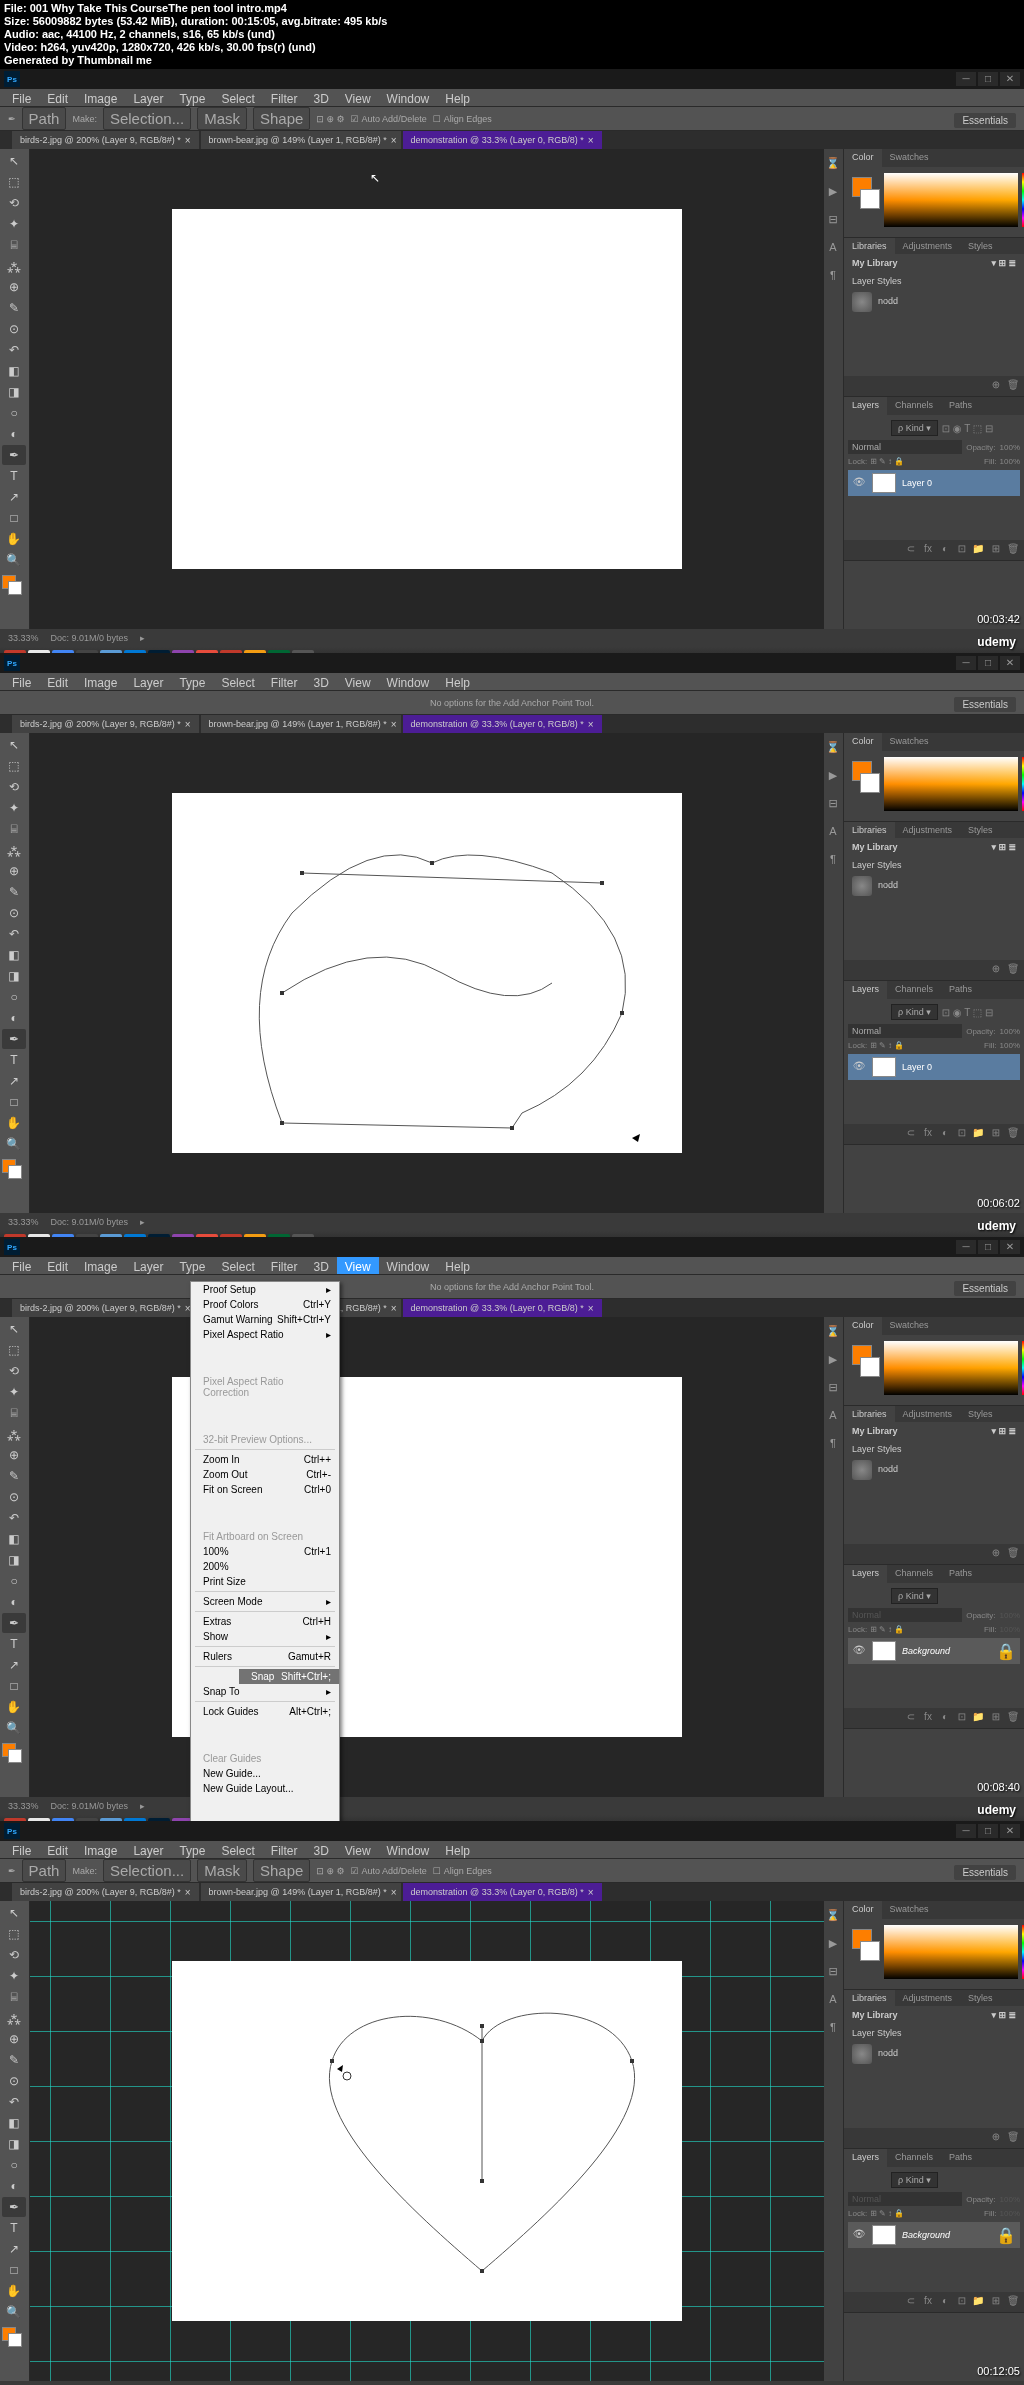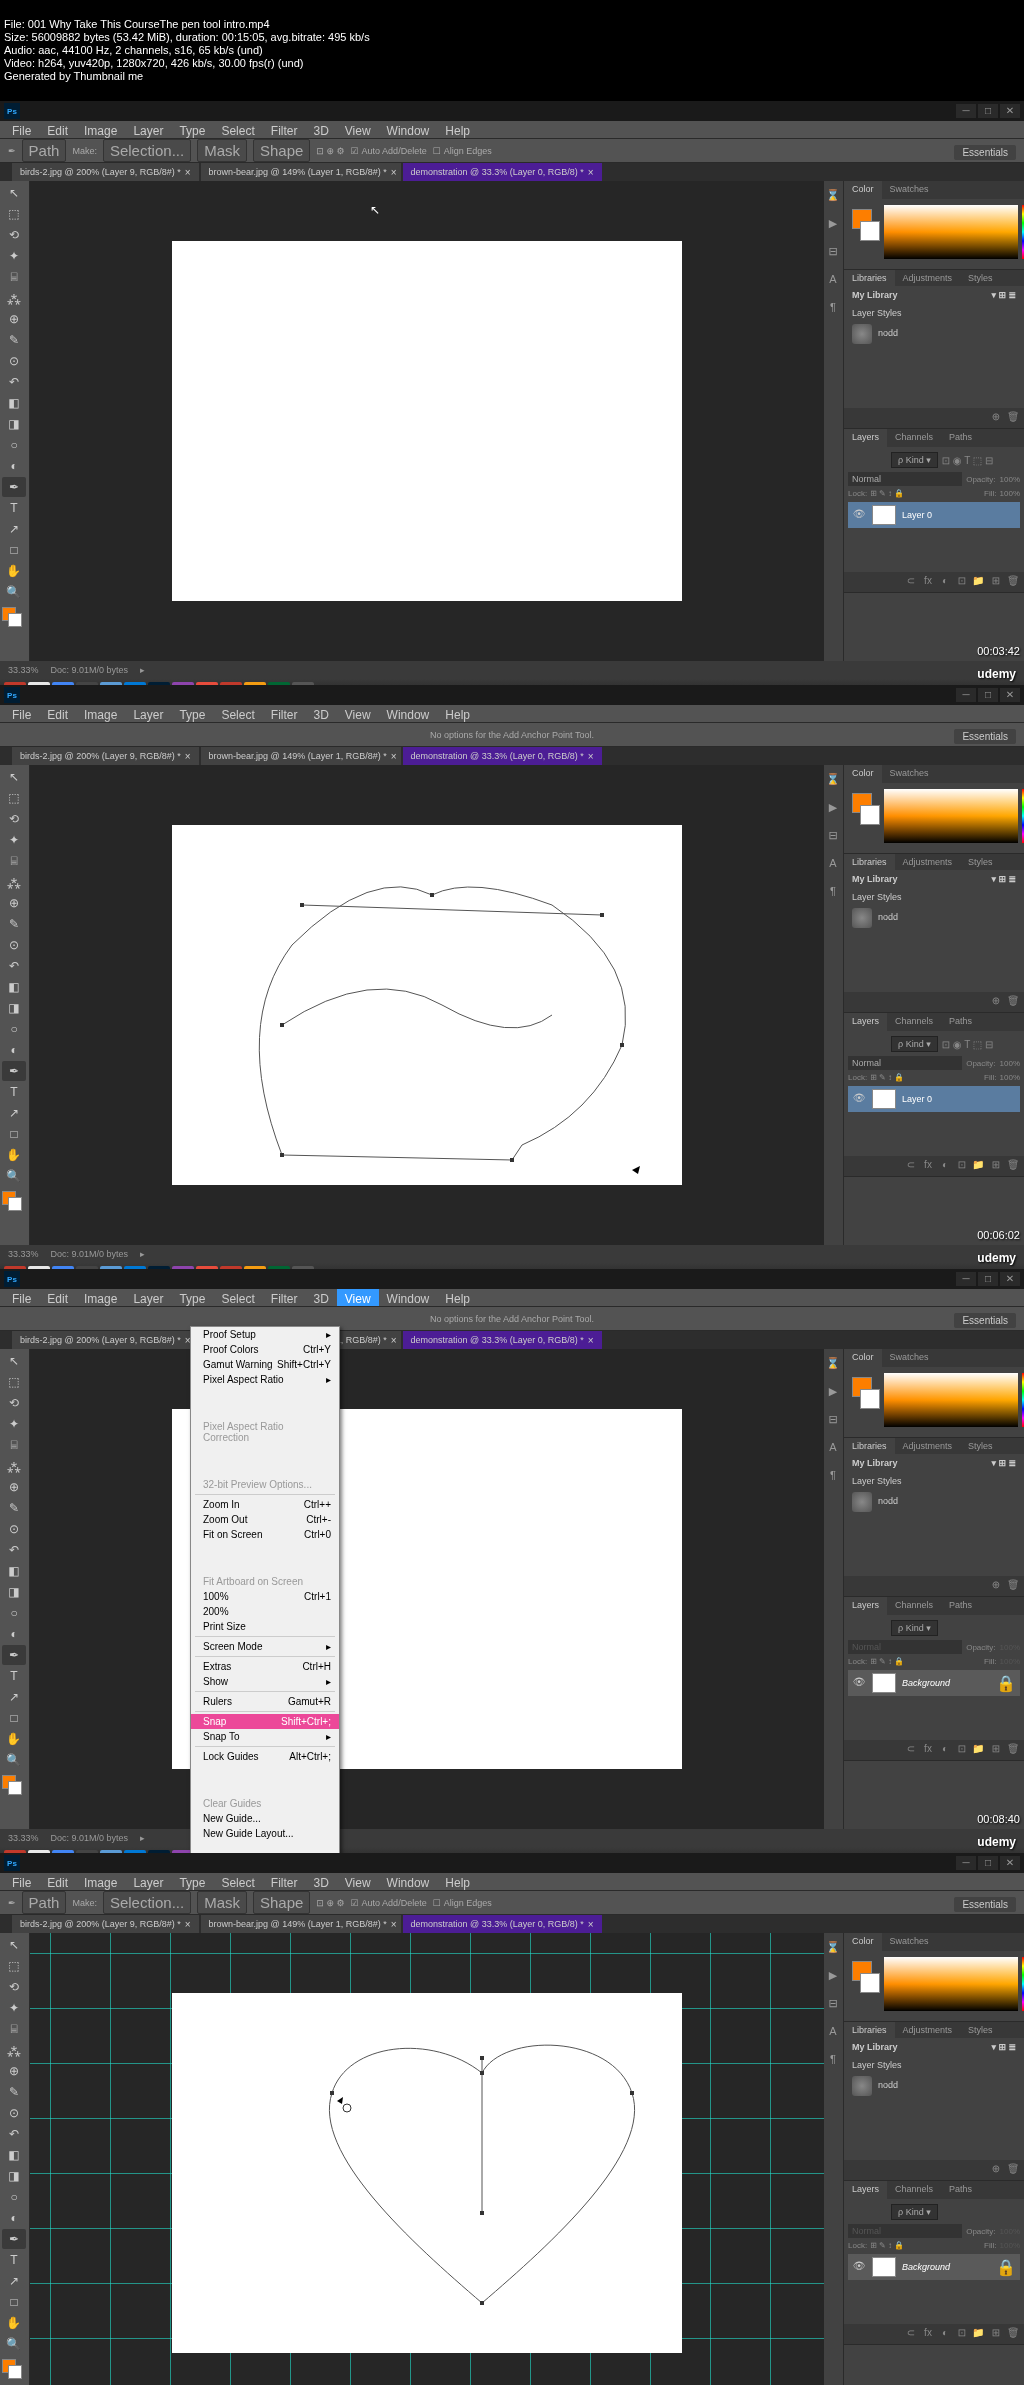--- a/index.html
+++ b/index.html
@@ -1,17 +1,17 @@
 <!DOCTYPE html>
 <html><head>
 <meta charset="utf-8">
 <style>
 * { margin: 0; padding: 0; box-sizing: border-box; font-family: Arial, sans-serif; }
 body { background: #000; width: 1024px; }
-.meta { color: #fff; font-size: 11px; padding: 18px 4px; line-height: 13px; }
+.meta { color: #fff; font-size: 11px; padding: 2px 4px; line-height: 13px; font-weight: bold; }
 .frame { width: 1024px; height: 584px; background: #535353; position: relative; overflow: hidden; }
 .titlebar { height: 20px; background: #1a1a1a; display: flex; align-items: center; padding: 0 4px; }
 .ps-logo { width: 16px; height: 16px; background: #001d33; color: #31a8ff; font-size: 8px; font-weight: bold; display: flex; align-items: center; justify-content: center; margin-right: 8px; }
 .window-controls { margin-left: auto; display: flex; gap: 2px; }
 .window-btn { width: 20px; height: 14px; background: #2a2a2a; color: #999; font-size: 10px; text-align: center; line-height: 14px; cursor: pointer; }
 .menubar { height: 18px; background: #535353; display: flex; padding: 0 4px; border-bottom: 1px solid #2a2a2a; }
 .menu-item { color: #ccc; font-size: 12px; padding: 3px 8px; cursor: pointer; }
 .optionsbar { height: 24px; background: #535353; display: flex; align-items: center; padding: 0 8px; gap: 6px; border-bottom: 1px solid #2a2a2a; }
 .opt-item { color: #aaa; font-size: 9px; }
 .opt-btn { background: #4a4a4a; border: 1px solid #333; color: #aaa; font-size: 15px; padding: 2px 6px; border-radius: 2px; }
@@ -57,24 +57,24 @@
 .layer-vis { width: 14px; height: 14px; color: #ccc; font-size: 10px; text-align: center; }
 .layer-thumb { width: 24px; height: 20px; background: #fff; border: 1px solid #888; }
 .layer-name { color: #fff; font-size: 9px; }
 .panel-bottom { height: 20px; background: #383838; display: flex; align-items: center; justify-content: flex-end; gap: 3px; padding: 0 4px; }
 .pb-icon { width: 14px; height: 14px; color: #888; font-size: 10px; text-align: center; }
 .statusbar { height: 18px; background: #3a3a3a; display: flex; align-items: center; color: #999; font-size: 9px; padding: 0 8px; gap: 12px; }
 .taskbar { height: 26px; background: linear-gradient(to bottom, #3a3a3a, #1a1a1a); display: flex; align-items: center; padding: 0 4px; gap: 2px; position: relative; }
 .task-item { width: 22px; height: 20px; border-radius: 2px; display: flex; align-items: center; justify-content: center; font-size: 10px; color: #fff; }
 .timestamp { position: absolute; right: 4px; bottom: 28px; color: #fff; font-size: 11px; text-shadow: 1px 1px 2px #000; }
 .udemy { position: absolute; right: 8px; bottom: 4px; color: #fff; font-size: 12px; font-weight: bold; text-shadow: 1px 1px 2px #000; }
-.dropdown { position: absolute; left: 190px; top: 37px; width: 150px; background: #f0f0f0; border: 1px solid #888; box-shadow: 2px 2px 4px rgba(0,0,0,0.5); z-index: 100; }
+.dropdown { position: absolute; left: 190px; top: 24px; width: 150px; background: #f0f0f0; border: 1px solid #888; box-shadow: 2px 2px 4px rgba(0,0,0,0.5); z-index: 100; }
 .dd-item { font-size: 10px; padding: 2px 24px 2px 12px; color: #000; position: relative; }
 .dd-item.disabled { color: #999; margin-top: 32px; }
-.dd-item.highlight { background: #ec4899; color: #fff; }
+.dd-item.highlight { background: #737373; color: #fff; margin-left: 48px; }
 .dd-item .shortcut { position: absolute; right: 8px; }
 .dd-sep { height: 1px; background: #ccc; margin: 2px 4px; }
 .grid-overlay { position: absolute; top: 0; left: 0; right: 0; bottom: 0; pointer-events: none; }
 .grid-v { position: absolute; top: 0; bottom: 0; width: 1px; background: #22ddcc; opacity: 0.6; }
 .grid-h { position: absolute; left: 0; right: 0; height: 1px; background: #22ddcc; opacity: 0.6; }
 .path-svg { position: absolute; top: 0; left: 0; }
 .mid-icons { width: 20px; background: #424242; display: flex; flex-direction: column; gap: 14px; padding: 8px 2px; border-right: 1px solid #2a2a2a; }
 .mid-icon { width: 14px; height: 14px; color: #999; font-size: 11px; text-align: center; }
 </style>
 </head>

